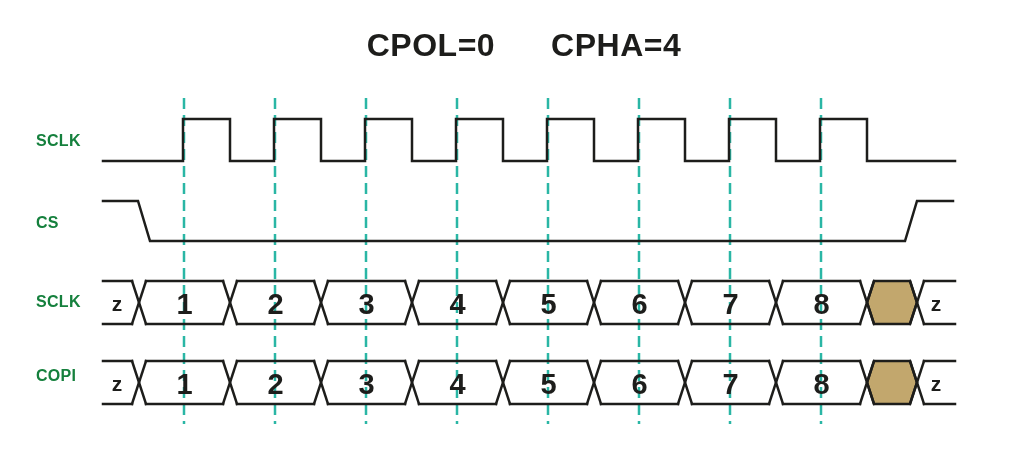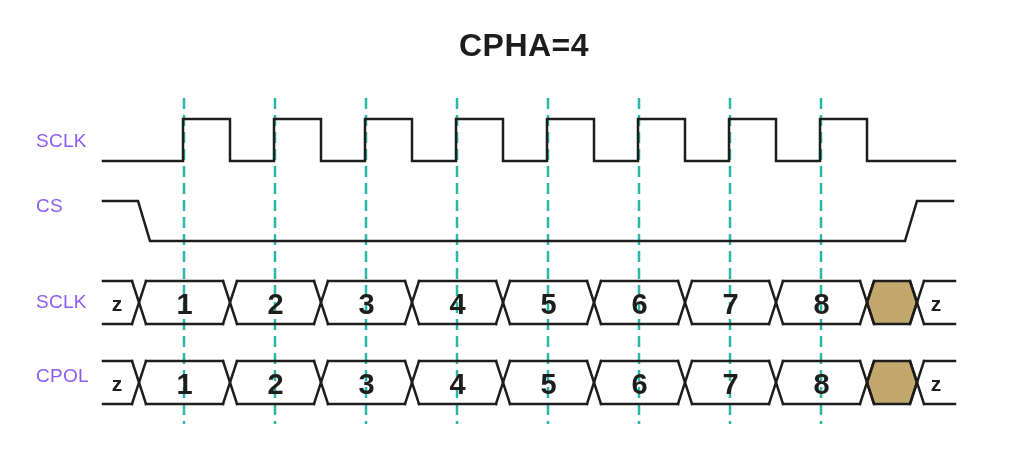--- a/index.html
+++ b/index.html
@@ -24,45 +24,46 @@
     gap: 56px;
     transform: translateX(16px);
     font-size: 32px;
     font-weight: bold;
     color: #1d1d1b;
     letter-spacing: 0.5px;
   }
   .sig-label {
     position: absolute;
     left: 36px;
-    font-size: 19px;
-    font-weight: normal;
-    color: #8b5cf6;
+    font-size: 16px;
+    font-weight: bold;
+    color: #15803d;
     line-height: 20px;
     letter-spacing: 0.3px;
   }
   .sig-label.sclk { top: 131px; }
-  .sig-label.cs   { top: 196px; }
+  .sig-label.cs   { top: 213px; }
   .sig-label.copi { top: 292px; }
   .sig-label.cipo { top: 366px; }
   svg { position: absolute; top: 0; left: 0; }
 </style>
 </head>
 <body>
 
 <div class="stage">
 
   <div class="title-row">
+    <span>CPOL=0</span>
     <span>CPHA=4</span>
   </div>
 
   <div class="sig-label sclk">SCLK</div>
   <div class="sig-label cs">CS</div>
   <div class="sig-label copi">SCLK</div>
-  <div class="sig-label cipo">CPOL</div>
+  <div class="sig-label cipo">COPI</div>
 
   <svg id="wave-canvas" width="1016" height="457" viewBox="0 0 1016 457">
       <g>
         <line x1="184" y1="98" x2="184" y2="424" stroke="#2ab6a5" stroke-width="2.5" stroke-dasharray="11 6"></line>
         <line x1="275" y1="98" x2="275" y2="424" stroke="#2ab6a5" stroke-width="2.5" stroke-dasharray="11 6"></line>
         <line x1="366" y1="98" x2="366" y2="424" stroke="#2ab6a5" stroke-width="2.5" stroke-dasharray="11 6"></line>
         <line x1="457" y1="98" x2="457" y2="424" stroke="#2ab6a5" stroke-width="2.5" stroke-dasharray="11 6"></line>
         <line x1="548" y1="98" x2="548" y2="424" stroke="#2ab6a5" stroke-width="2.5" stroke-dasharray="11 6"></line>
         <line x1="639" y1="98" x2="639" y2="424" stroke="#2ab6a5" stroke-width="2.5" stroke-dasharray="11 6"></line>
         <line x1="730" y1="98" x2="730" y2="424" stroke="#2ab6a5" stroke-width="2.5" stroke-dasharray="11 6"></line>

